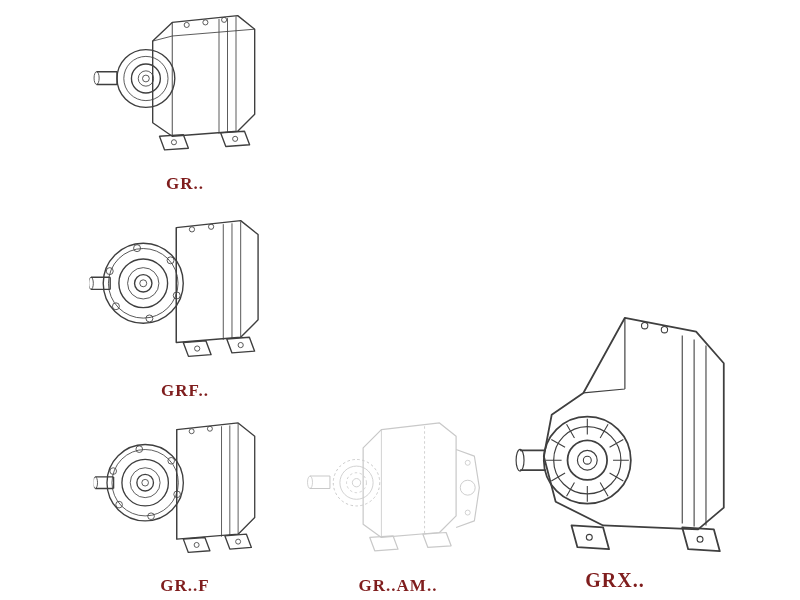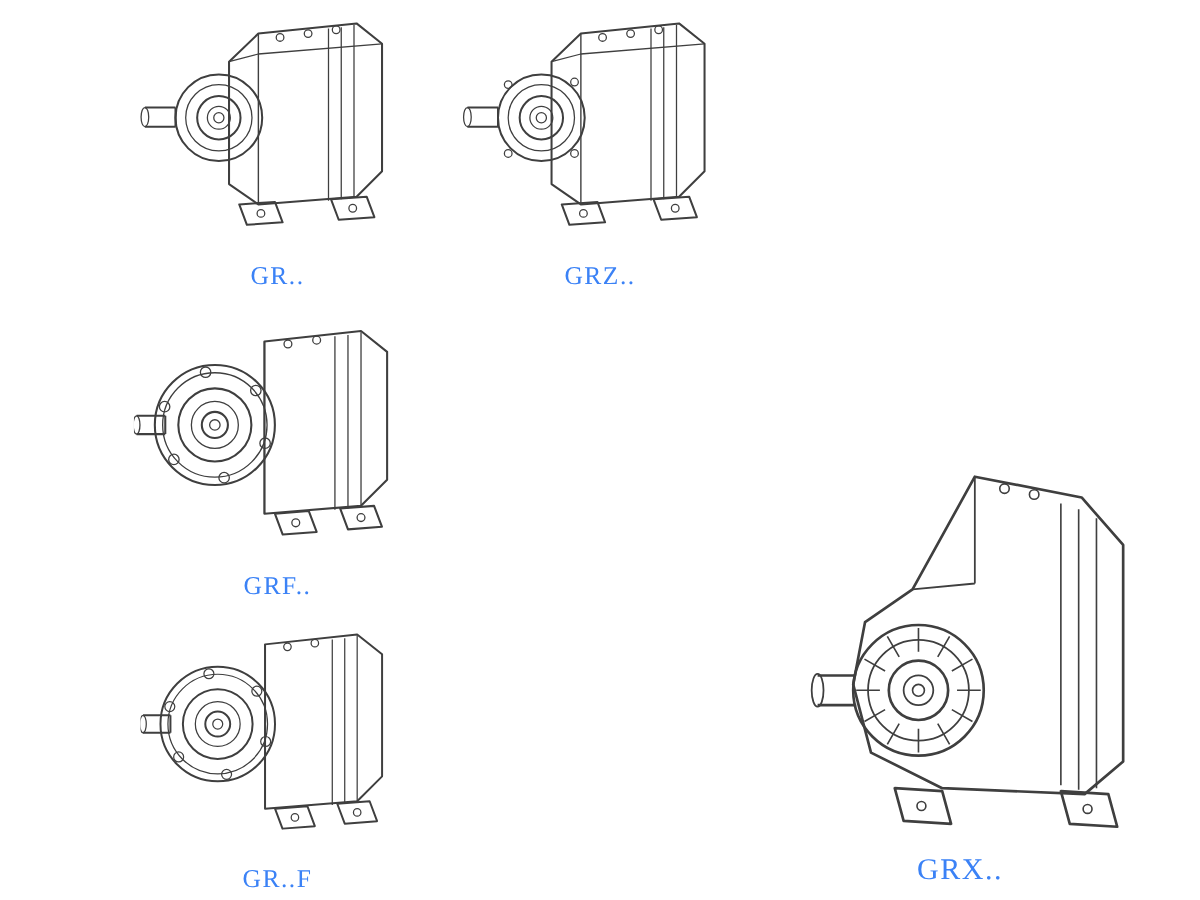--- a/index.html
+++ b/index.html
@@ -6,21 +6,21 @@
   .page{
     position:relative;width:800px;height:600px;background:#ffffff;
     font-family:"Liberation Serif","DejaVu Serif",serif;overflow:hidden;
   }
   .cell{
     position:absolute;margin:0;display:flex;flex-direction:column;
     align-items:center;justify-content:flex-end;
   }
   .cell svg.art{flex:1;width:100%;min-height:0;display:block;}
   .model-label{
-    font-weight:normal;font-size:17px;letter-spacing:1px;color:#3b82f6;
+    font-weight:bold;font-size:17px;letter-spacing:1px;color:#7f1d1d;
     margin:2px 0 4px 0;white-space:nowrap;
   }
   .model-label.lg{font-size:20px;}
   .dark{color:var(--line-dark,#3f3f3f);}
   .ghost{color:var(--line-ghost,#c8c8c8);}
   .defs{position:absolute;width:0;height:0;overflow:hidden;}
 </style>
 </head>
 <body>
 
@@ -173,50 +173,44 @@
 
 <div class="page">
 
   <figure class="cell" style="left:80px;top:2px;width:210px;height:196px;">
     <svg class="art dark" viewBox="0 0 220 200">
         <use href="#sym-r"></use>
       </svg>
     <figcaption class="model-label">GR..</figcaption>
   </figure>
 
-  <figure class="cell" style="left:295px;top:2px;width:210px;height:196px;">
-    <svg class="art dark" viewBox="0 0 220 200">
-      <use href="#sym-r"></use>
-      <g fill="none" stroke="currentColor" stroke-width="1">
-        <circle cx="38" cy="64" r="3"></circle>
-          <circle cx="90" cy="62" r="3"></circle>
-        <circle cx="38" cy="118" r="3"></circle>
-          <circle cx="90" cy="118" r="3"></circle>
-      </g>
-    </svg>
-    <figcaption class="model-label">GRZ..</figcaption>
-  </figure>
 
 
   <figure class="cell" style="left:80px;top:205px;width:210px;height:200px;">
     <svg class="art dark" viewBox="0 0 220 200">
         <use href="#sym-rf"></use>
       </svg>
     <figcaption class="model-label">GRF..</figcaption>
   </figure>
 
 
   <figure class="cell" style="left:80px;top:408px;width:210px;height:192px;">
     <svg class="art dark" viewBox="0 0 220 200">
         <use href="#sym-rf"></use>
       </svg>
     <figcaption class="model-label">GR..F</figcaption>
   </figure>
 
-
-  <figure class="cell" style="left:495px;top:300px;width:290px;height:296px;">
+  <figure class="cell" style="left:288px;top:408px;width:220px;height:192px;">
+    <svg class="art ghost" viewBox="0 0 220 200">
+        <use href="#sym-ram"></use>
+      </svg>
+    <figcaption class="model-label">GR..AM..</figcaption>
+  </figure>
+
+  <figure class="cell" style="left:470px;top:300px;width:290px;height:296px;">
     <svg class="art dark" viewBox="0 0 260 270">
         <use href="#sym-rx"></use>
       </svg>
     <figcaption class="model-label lg">GRX..</figcaption>
   </figure>
 
 </div>
 
 </body></html>

